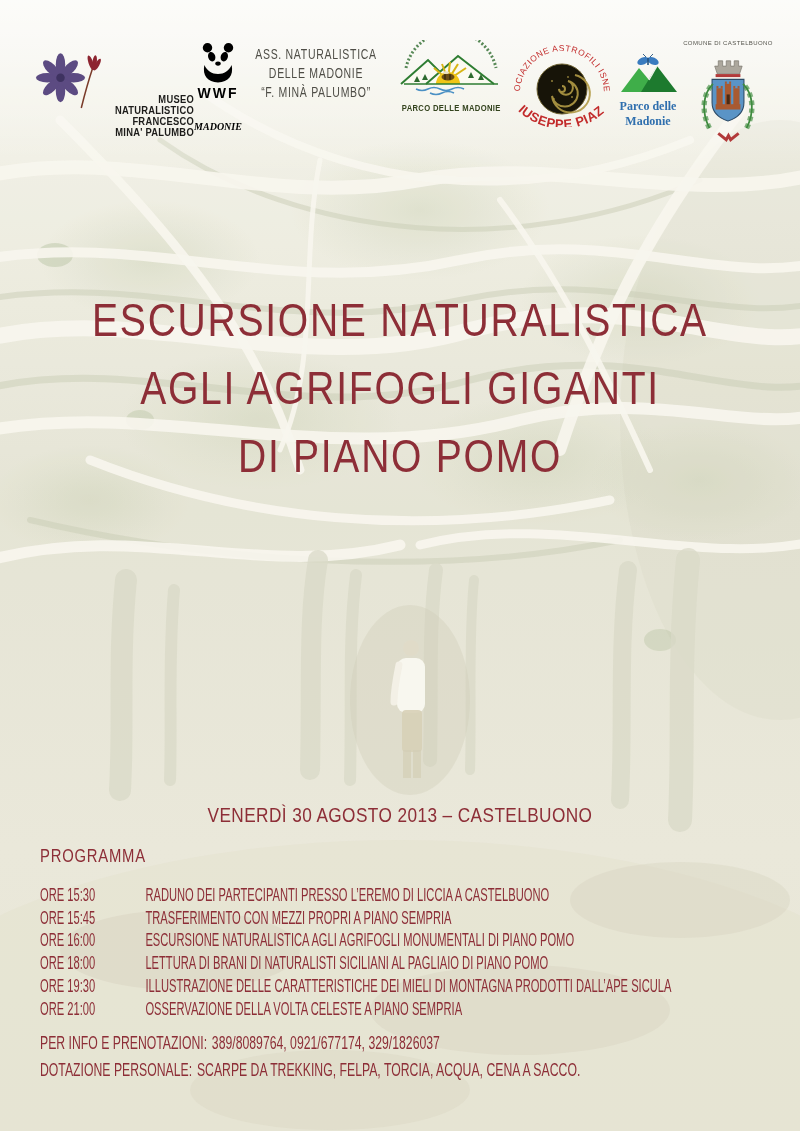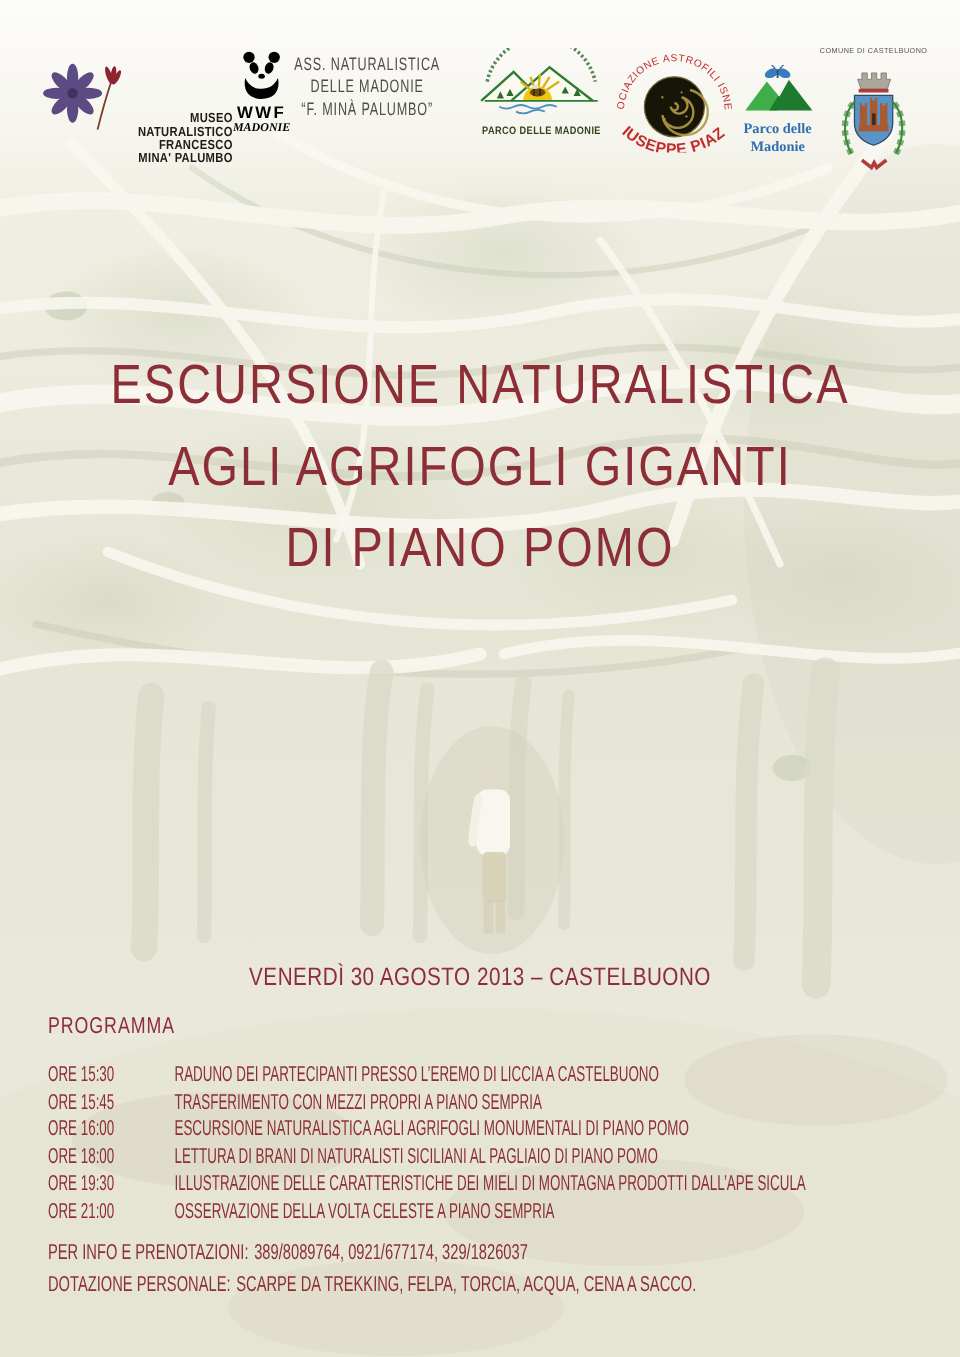--- a/index.html
+++ b/index.html
@@ -12,21 +12,21 @@
   }
   .bg{position:absolute;inset:0;z-index:0;}
 
   
   .logo{position:absolute;z-index:3;}
   .museo-text{position:absolute;right:0;top:54px;text-align:right;
     font-size:11px;font-weight:bold;color:#1d1c1a;line-height:11px;letter-spacing:.3px;
     transform:scaleX(.85);transform-origin:100% 0;}
   .wwf{display:flex;flex-direction:column;align-items:center;}
   .wwf-acronym{font-weight:bold;font-size:14px;letter-spacing:2px;color:#000;margin-top:1px;}
-  .wwf-sub{font-family:"Liberation Serif",serif;font-style:italic;font-weight:bold;font-size:10px;color:#000;}
+  .wwf-sub{font-family:"Liberation Serif",serif;font-style:italic;font-weight:bold;font-size:10px;color:#000;margin-top:20px;}
   .assnat{color:#4e4d46;text-align:center;font-size:15px;line-height:19px;letter-spacing:1px;
     width:200px;transform:scaleX(.7);transform-origin:0 0;}
   .parco1-label{font-size:9px;font-weight:bold;color:#33431d;letter-spacing:.4px;text-align:center;
     width:130px;transform:scaleX(.85);transform-origin:0 0;margin-top:1px;}
   .parco2-label{font-family:"Liberation Serif",serif;font-weight:bold;font-size:12px;color:#2f6fae;text-align:center;margin-top:1px;}
   .comune{display:flex;flex-direction:column;align-items:center;}
   .comune-label{font-size:6px;color:#55544c;letter-spacing:.4px;margin-bottom:2px;white-space:nowrap;}
 
   
   .title{position:absolute;top:286px;left:0;width:800px;text-align:center;z-index:2;
@@ -179,21 +179,21 @@
         <ellipse cx="14" cy="14" rx="3.4" ry="4.6" transform="rotate(-18 14 14)"></ellipse>
         <ellipse cx="26" cy="14" rx="3.4" ry="4.6" transform="rotate(18 26 14)"></ellipse>
         <ellipse cx="20" cy="20.5" rx="2.6" ry="2"></ellipse>
         <path d="M7 22 C 5 32 10 38.5 20 38.5 C 30 38.5 35 32 33 22 C 30 28 26 30.5 20 30.5 C 14 30.5 10 28 7 22 Z"></path>
       </g>
     </svg>
     <div class="wwf-acronym">WWF</div>
     <div class="wwf-sub">MADONIE</div>
   </div>
 
-  <div class="logo" style="left:236px;top:44px;width:145px;">
+  <div class="logo" style="left:246px;top:44px;width:145px;">
     <div class="assnat">
       <div>ASS. NATURALISTICA</div>
       <div>DELLE MADONIE</div>
       <div>“F. MINÀ PALUMBO”</div>
     </div>
   </div>
 
   <div class="logo" style="left:396px;top:40px;width:112px;">
     <svg width="110" height="58" viewBox="0 0 110 58">
       <path d="M10 28 A 46 46 0 0 1 100 28" stroke="#2e6b2e" stroke-width="3" fill="none" stroke-dasharray="2 2" opacity="0.8"></path>

